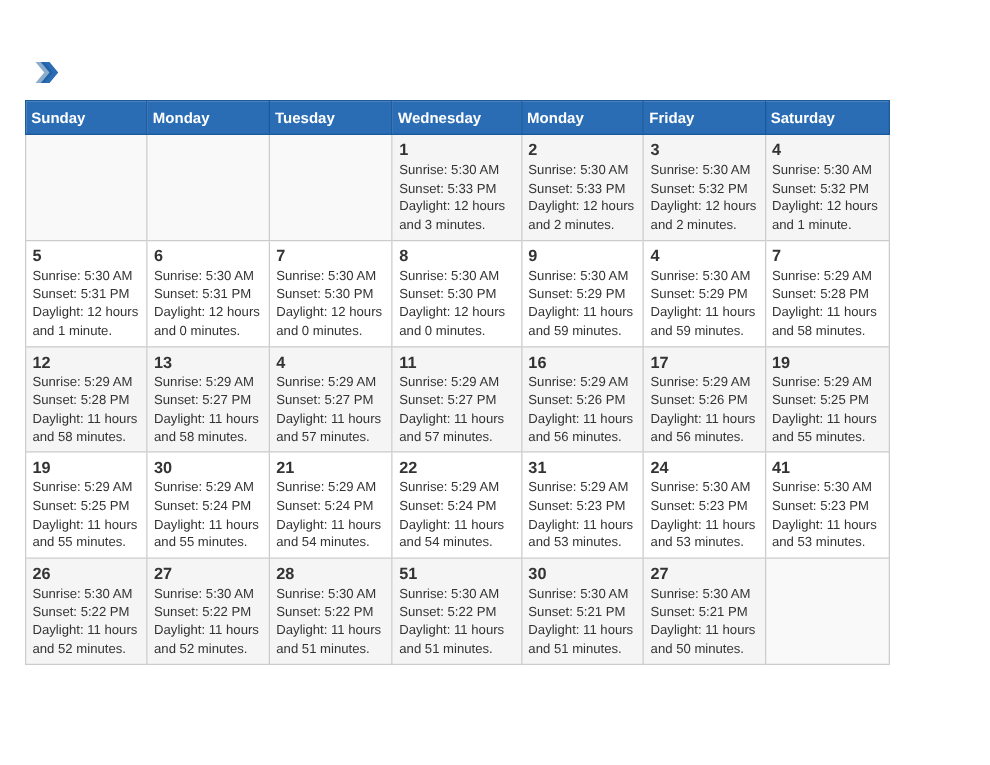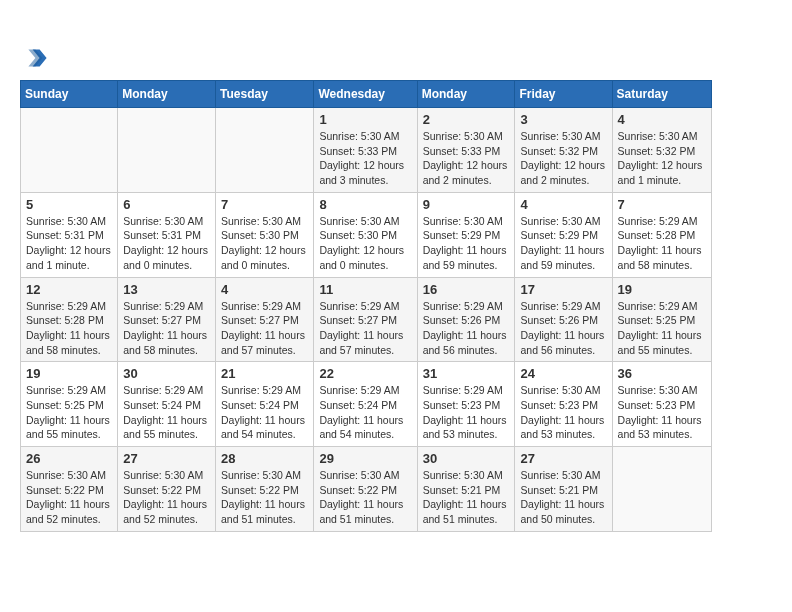--- a/index.html
+++ b/index.html
@@ -233,39 +233,39 @@
           </td>
           <td>
             <span class="day-number">31</span>
             <div class="day-info">Sunrise: 5:29 AM<br>Sunset: 5:23 PM<br>Daylight: 11 hours<br>and 53 minutes.</div>
           </td>
           <td>
             <span class="day-number">24</span>
             <div class="day-info">Sunrise: 5:30 AM<br>Sunset: 5:23 PM<br>Daylight: 11 hours<br>and 53 minutes.</div>
           </td>
           <td>
-            <span class="day-number">36</span>
+            <span class="day-number">41</span>
             <div class="day-info">Sunrise: 5:30 AM<br>Sunset: 5:23 PM<br>Daylight: 11 hours<br>and 53 minutes.</div>
           </td>
         </tr>
         <tr>
           <td>
             <span class="day-number">26</span>
             <div class="day-info">Sunrise: 5:30 AM<br>Sunset: 5:22 PM<br>Daylight: 11 hours<br>and 52 minutes.</div>
           </td>
           <td>
             <span class="day-number">27</span>
             <div class="day-info">Sunrise: 5:30 AM<br>Sunset: 5:22 PM<br>Daylight: 11 hours<br>and 52 minutes.</div>
           </td>
           <td>
             <span class="day-number">28</span>
             <div class="day-info">Sunrise: 5:30 AM<br>Sunset: 5:22 PM<br>Daylight: 11 hours<br>and 51 minutes.</div>
           </td>
           <td>
-            <span class="day-number">29</span>
+            <span class="day-number">51</span>
             <div class="day-info">Sunrise: 5:30 AM<br>Sunset: 5:22 PM<br>Daylight: 11 hours<br>and 51 minutes.</div>
           </td>
           <td>
             <span class="day-number">30</span>
             <div class="day-info">Sunrise: 5:30 AM<br>Sunset: 5:21 PM<br>Daylight: 11 hours<br>and 51 minutes.</div>
           </td>
           <td>
             <span class="day-number">27</span>
             <div class="day-info">Sunrise: 5:30 AM<br>Sunset: 5:21 PM<br>Daylight: 11 hours<br>and 50 minutes.</div>
           </td>

